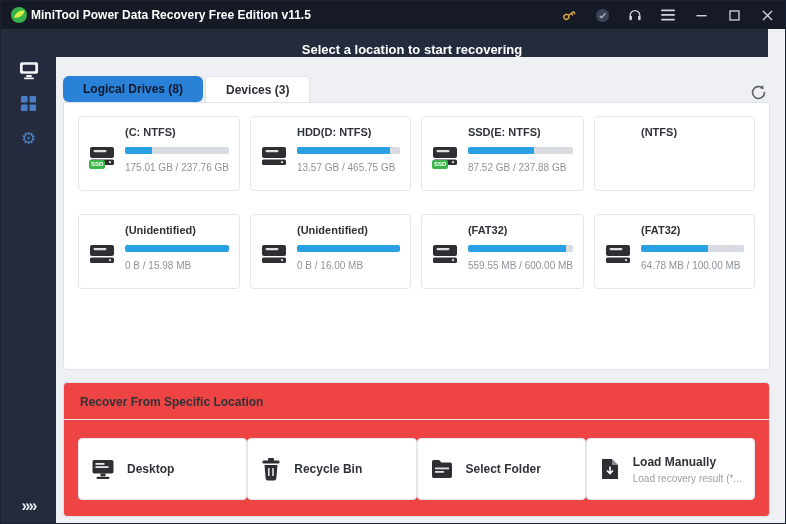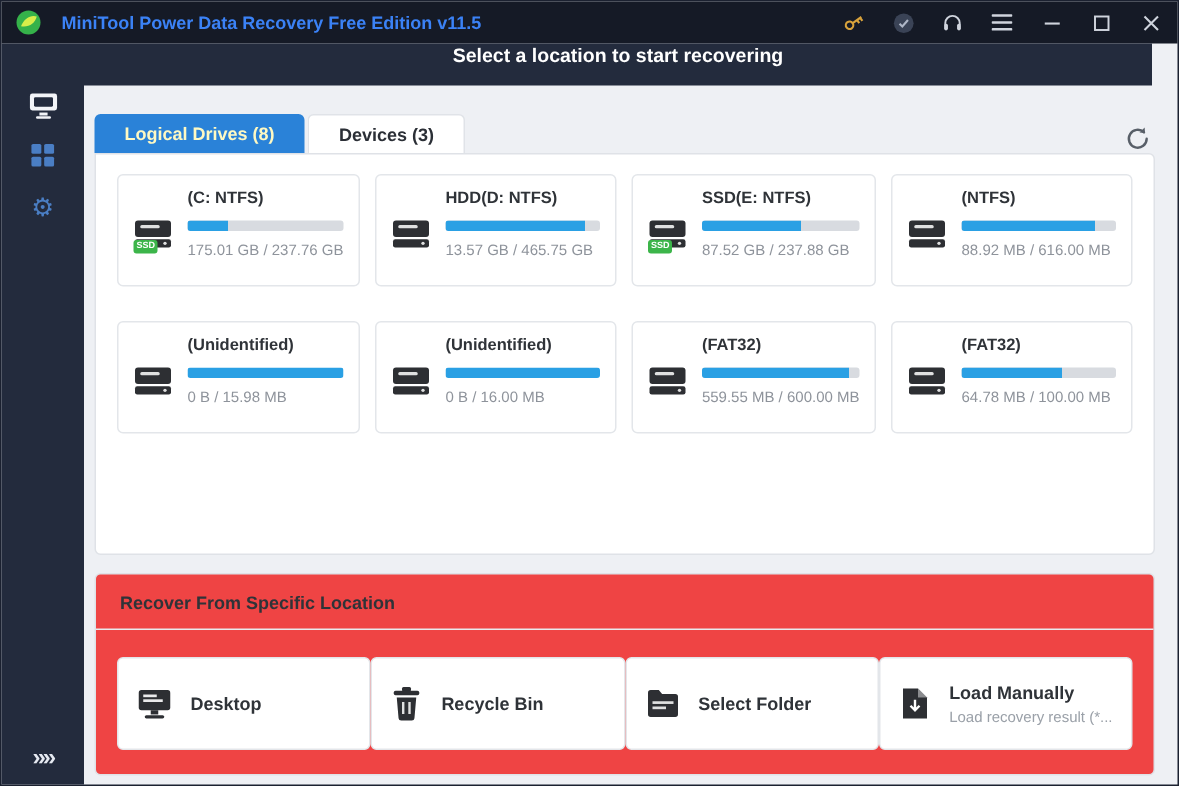--- a/index.html
+++ b/index.html
@@ -7,50 +7,50 @@
   body { font-family: "Liberation Sans", sans-serif; background: #eef0f4; position: relative; }
 
   .window { position: absolute; inset: 0; border: 1px solid #1b2130; }
 
   
   .titlebar {
     position: absolute; top: 0; left: 0; right: 0; height: 28px;
     background: #151a26; display: flex; align-items: center; padding: 0 9px;
   }
   .app-logo { width: 18px; height: 18px; flex: 0 0 auto; }
-  .win-title { color: #3b82f6; font-size: 12px; font-weight: bold; margin-left: 13px; white-space: nowrap; }
+  .win-title { color: #ffffff; font-size: 12px; font-weight: bold; margin-left: 3px; white-space: nowrap; }
   .tb-actions { margin-left: auto; display: flex; align-items: center; gap: 15px; }
   .tb-btn { display: flex; align-items: center; justify-content: center; width: 18px; height: 18px; cursor: default; }
 
   
   .sidebar {
     position: absolute; left: 0; top: 28px; width: 55px; bottom: 0;
     background: #232b3d; display: flex; flex-direction: column; align-items: center;
     padding-top: 30px;
   }
   .side-item { width: 30px; height: 27px; display: flex; align-items: center; justify-content: center; margin-bottom: 6px; }
   .gear-glyph { font-size: 17px; color: #4a7ec4; line-height: 1; }
   .side-expand { margin-top: auto; margin-bottom: 8px; color: #e6eaf2; font-size: 16px; font-weight: bold; letter-spacing: -2px; }
 
   
   .header {
     position: absolute; left: 55px; top: 28px; right: 17px; height: 28px;
-    background: #232b3d; display: flex; align-items: flex-start; justify-content: center;
+    background: #232b3d; display: flex; align-items: flex-end; justify-content: center;
   }
   .header .page-title { color: #ffffff; font-size: 13px; font-weight: bold; }
 
   
   .main { position: absolute; left: 55px; top: 56px; right: 0; bottom: 0; }
 
   .tabs-row { display: flex; align-items: flex-end; padding: 19px 18px 0 7px; height: 45px; }
   .tab {
     height: 26px; line-height: 26px; padding: 0 20px; font-size: 12px; font-weight: bold;
     border-radius: 4px 4px 0 0; white-space: nowrap; cursor: default;
   }
-  .tab.active { background: #2a82d8; color: #fef9c3; }
+  .tab.active { background: #2a82d8; color: #0f172a; border-radius: 6px; }
   .tab.inactive { background: #ffffff; color: #2b2f36; border: 1px solid #e0e3e8; border-bottom: none; margin-left: 2px; margin-top: 16px; }
   .refresh-btn { margin-left: auto; align-self: center; margin-top: 6px; display: flex; }
 
   .drives-panel {
     margin: 0 15px 0 7px; background: #ffffff; border: 1px solid #dfe2e7;
     border-radius: 0 4px 4px 4px; padding: 13px 14px; height: 268px;
   }
   .drives-grid { display: grid; grid-template-columns: repeat(4, 1fr); gap: 23px 10px; }
 
   .drive-card { border: 1px solid #e3e6ea; border-radius: 4px; background: #ffffff; padding: 9px 10px 8px; height: 75px; cursor: default; }
@@ -239,36 +239,20 @@
               <div class="bar">
                   <div class="fill" style="width: 63%;"></div>
                 </div>
               <div class="drive-size">87.52 GB / 237.88 GB</div>
             </div>
           </div>
         </div>
 
         <div class="drive-card">
           <div class="drive-name">(NTFS)</div>
-          <div class="drive-row">
-            <div class="drive-icon">
-              <svg width="26" height="20" viewBox="0 0 26 20">
-                  <rect x="1" y="1" width="24" height="11" rx="2" fill="#2d2f33"></rect>
-                  <rect x="1" y="13.5" width="24" height="5.5" rx="1.5" fill="#2d2f33"></rect>
-                  <rect x="4.5" y="4" width="13" height="2.2" rx="1.1" fill="#ffffff" opacity="0.85"></rect>
-                  <circle cx="21" cy="16.2" r="1.1" fill="#ffffff" opacity="0.85"></circle>
-                </svg>
-            </div>
-            <div class="drive-info">
-              <div class="bar">
-                  <div class="fill" style="width: 86%;"></div>
-                </div>
-              <div class="drive-size">88.92 MB / 616.00 MB</div>
-            </div>
-          </div>
         </div>
 
         <div class="drive-card">
           <div class="drive-name">(Unidentified)</div>
           <div class="drive-row">
             <div class="drive-icon">
               <svg width="26" height="20" viewBox="0 0 26 20">
                   <rect x="1" y="1" width="24" height="11" rx="2" fill="#2d2f33"></rect>
                   <rect x="1" y="13.5" width="24" height="5.5" rx="1.5" fill="#2d2f33"></rect>
                   <rect x="4.5" y="4" width="13" height="2.2" rx="1.1" fill="#ffffff" opacity="0.85"></rect>

